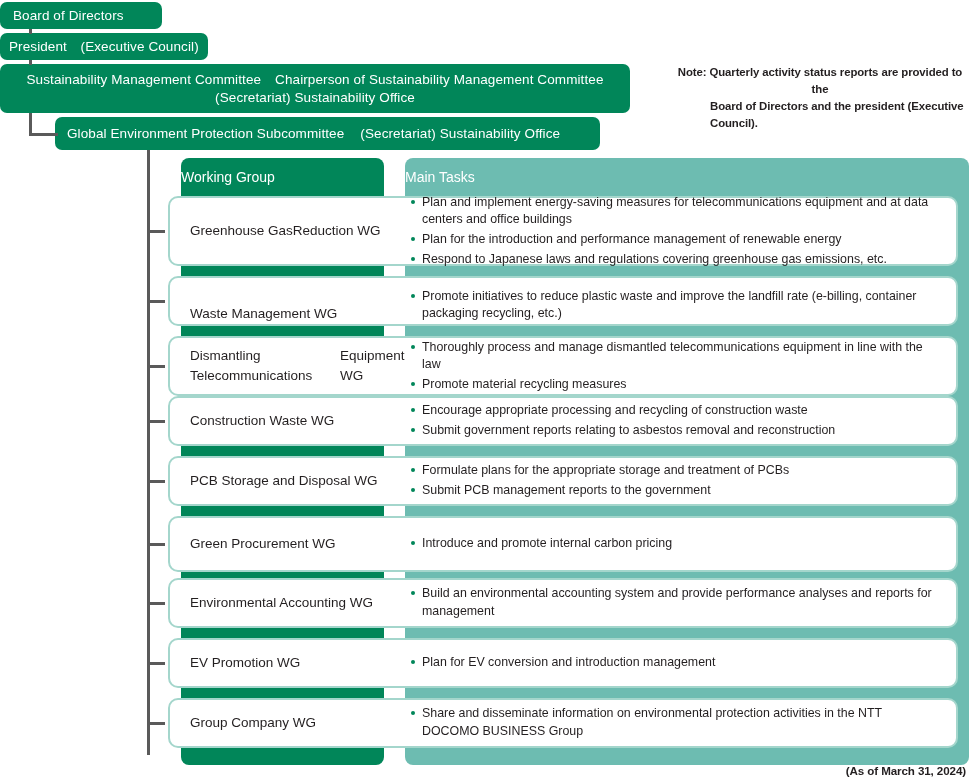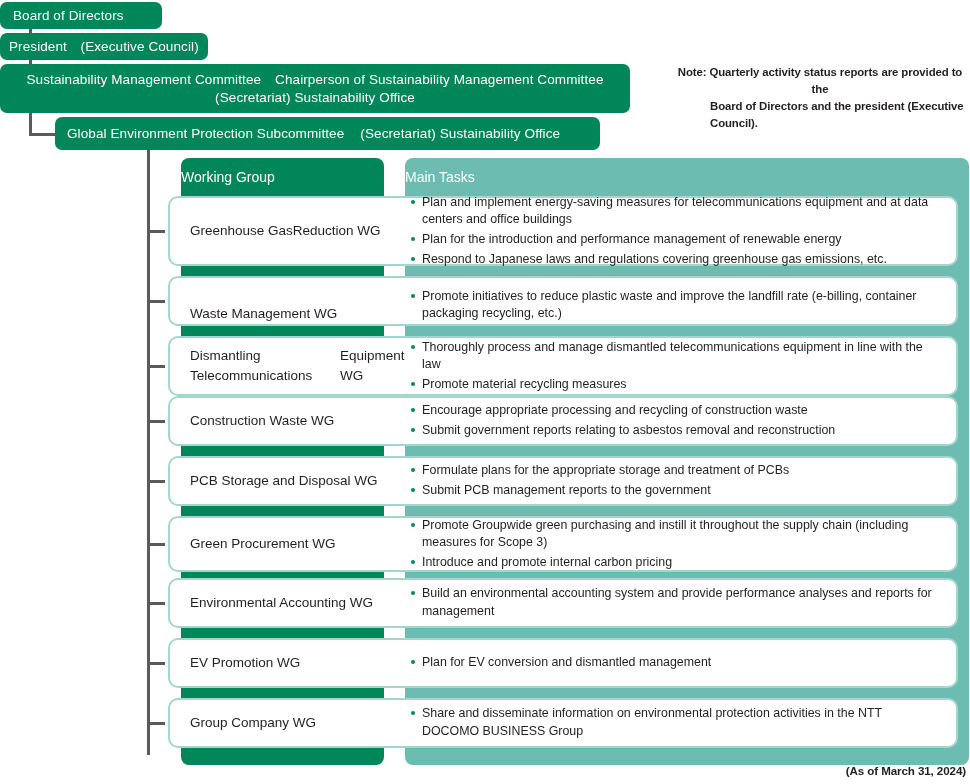--- a/index.html
+++ b/index.html
@@ -176,40 +176,39 @@
           <div class="bullet">Formulate plans for the appropriate storage and treatment of PCBs</div>
           <div class="bullet">Submit PCB management reports to the government</div>
         </div>
       </div>
       <div class="stub" style="top: 543px;"></div>
       <div class="rowcard" style="top: 516px; height: 56px;">
         <div class="rc-name">
           <div>Green Procurement WG</div>
         </div>
         <div class="rc-tasks">
-          <div class="bullet">Promote Groupwide green purchasing and instill it throughout the supply chain (including measures for Scope 3)</div>
           <div class="bullet">Introduce and promote internal carbon pricing</div>
         </div>
       </div>
       <div class="stub" style="top: 602px;"></div>
       <div class="rowcard" style="top: 578px; height: 50px;">
         <div class="rc-name">
           <div>Environmental Accounting WG</div>
         </div>
         <div class="rc-tasks">
           <div class="bullet">Build an environmental accounting system and provide performance analyses and reports for management</div>
         </div>
       </div>
       <div class="stub" style="top: 662px;"></div>
       <div class="rowcard" style="top: 638px; height: 50px;">
         <div class="rc-name">
           <div>EV Promotion WG</div>
         </div>
         <div class="rc-tasks">
-          <div class="bullet">Plan for EV conversion and dismantled management</div>
+          <div class="bullet">Plan for EV conversion and introduction management</div>
         </div>
       </div>
       <div class="stub" style="top: 722px;"></div>
       <div class="rowcard" style="top: 698px; height: 50px; justify-content: center;">
         <div class="rc-name">
           <div>Group Company WG</div>
         </div>
         <div class="rc-tasks">
           <div class="bullet">Share and disseminate information on environmental protection activities in the NTT DOCOMO BUSINESS Group</div>
         </div>

